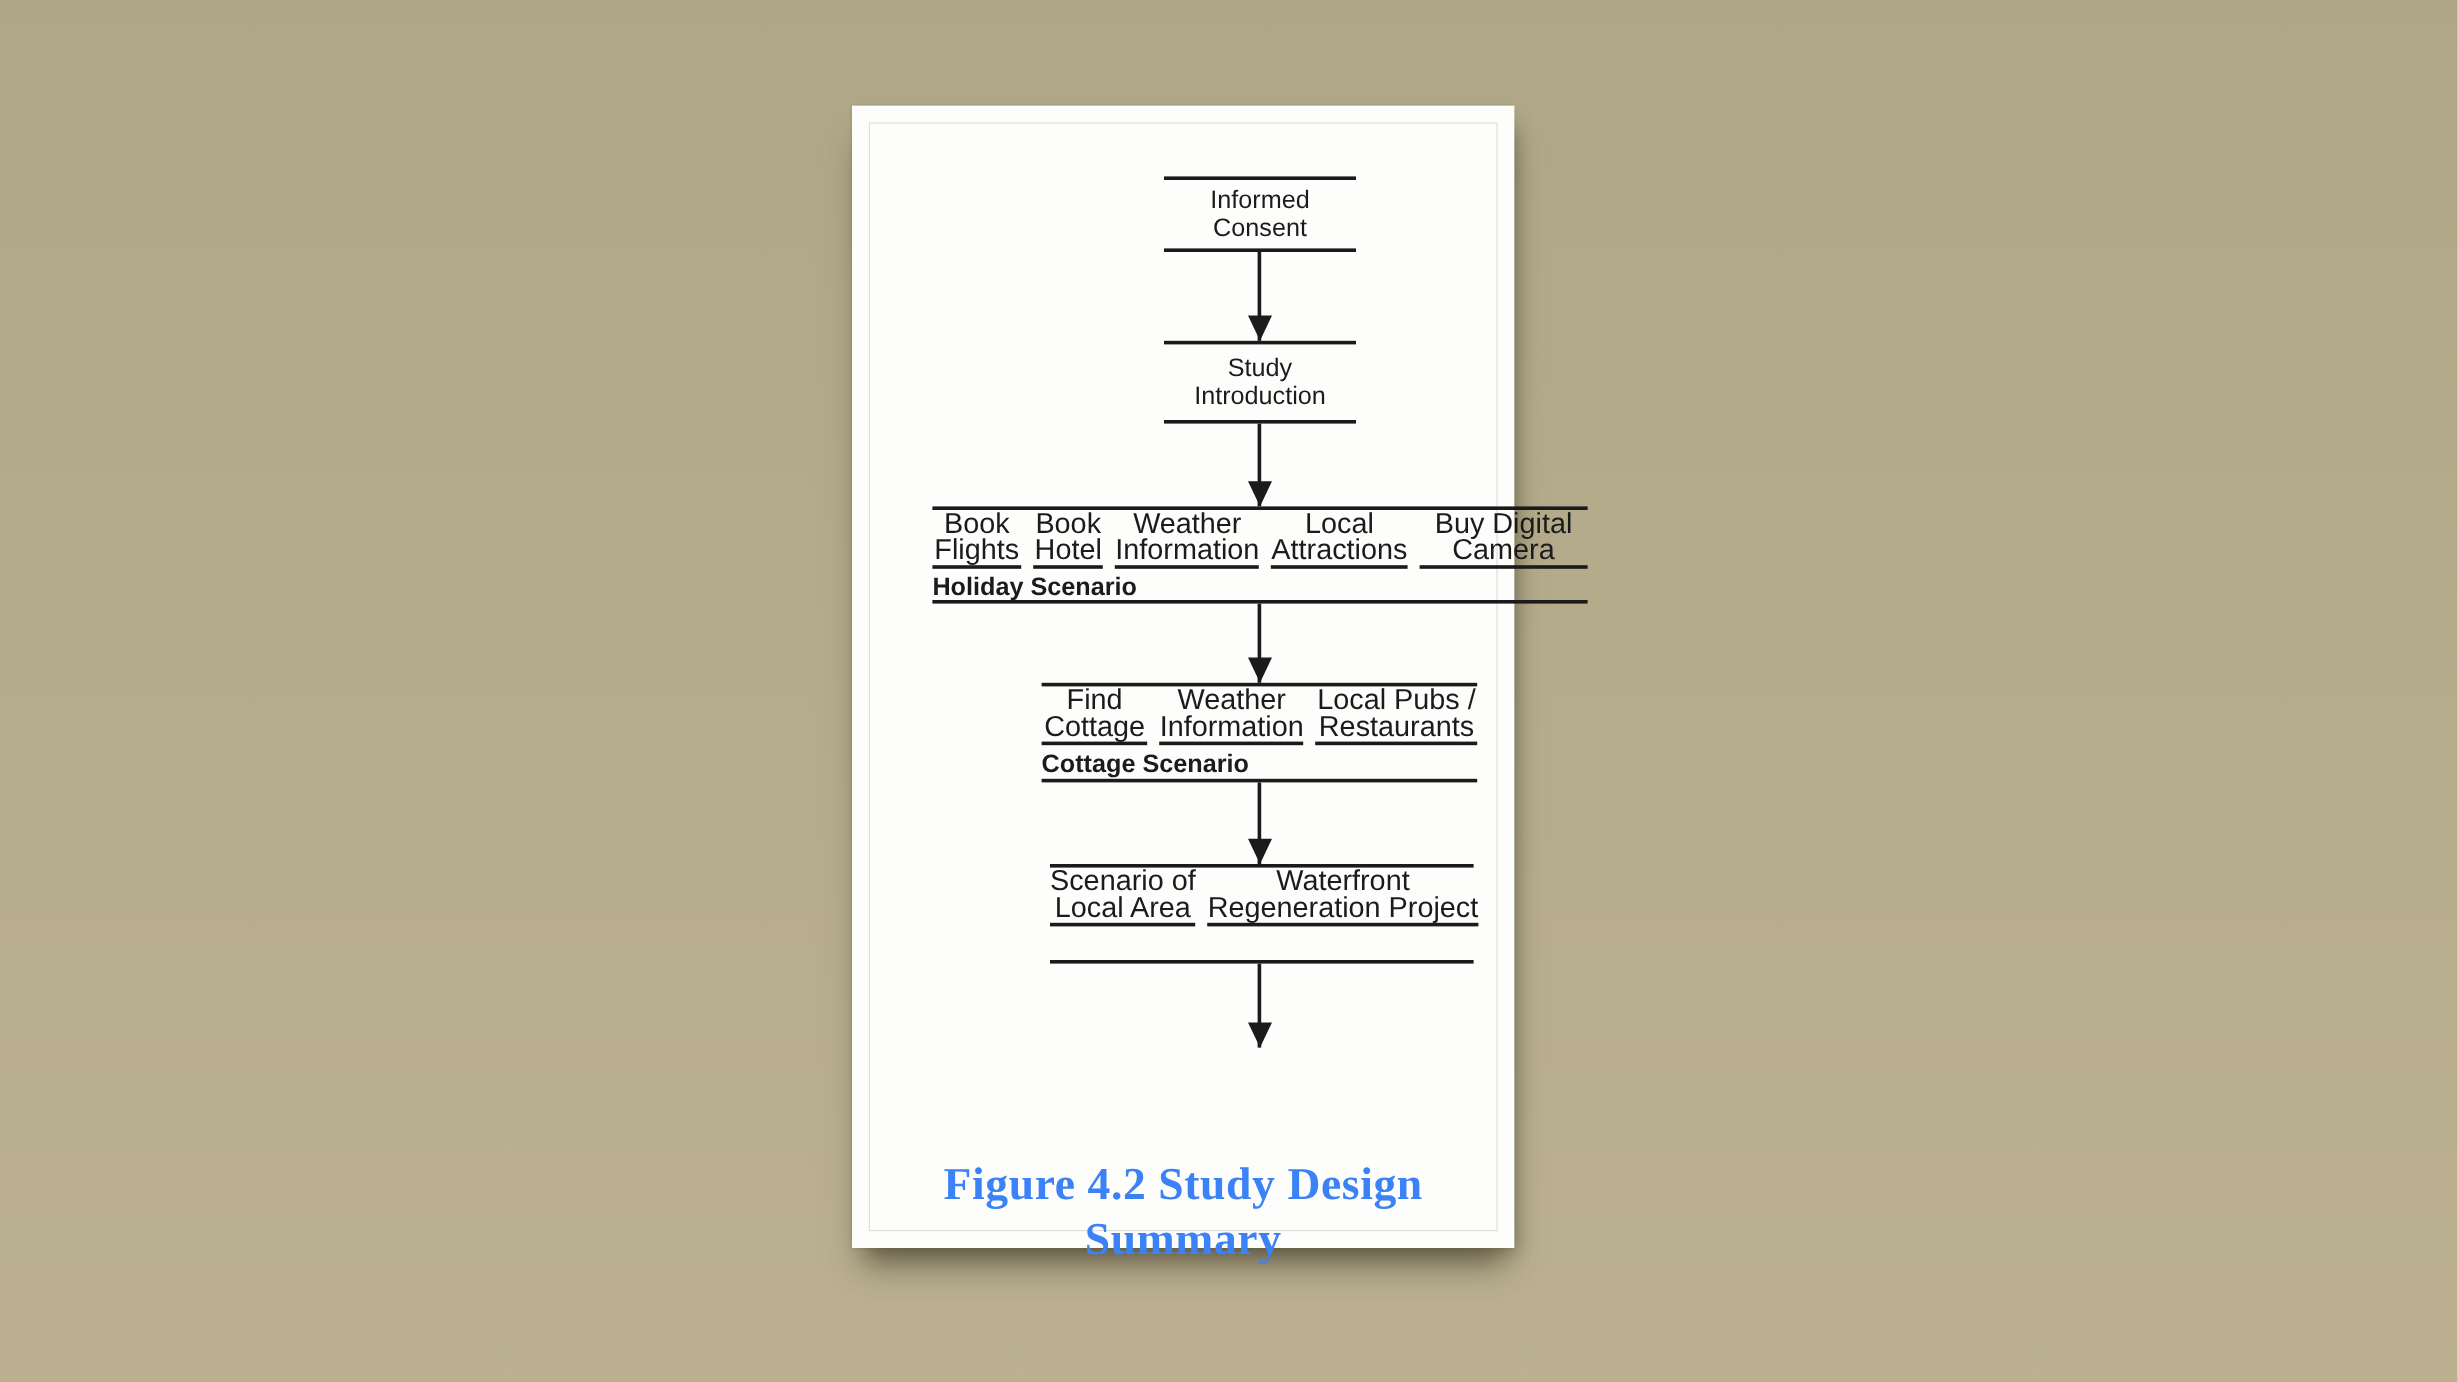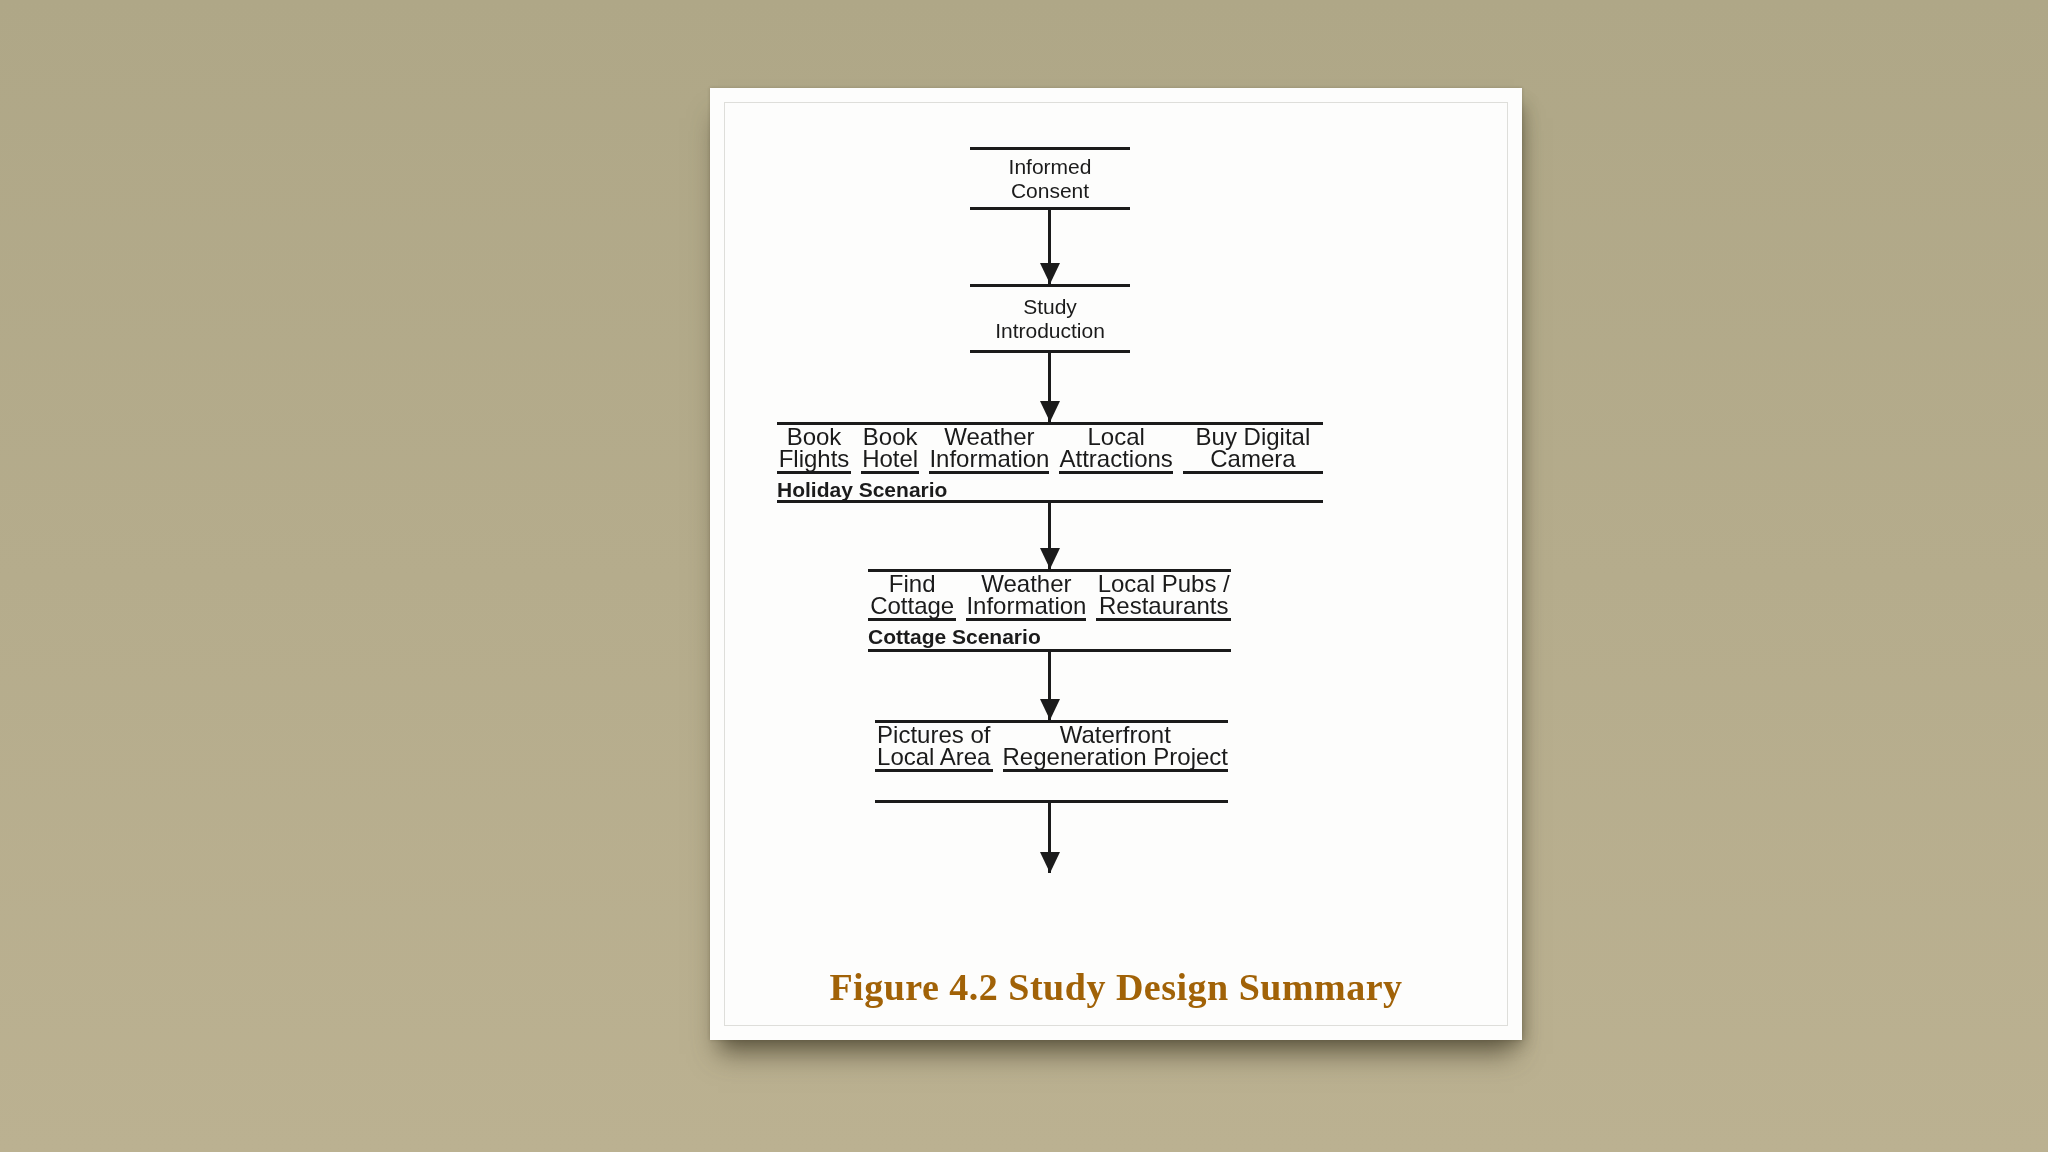--- a/index.html
+++ b/index.html
@@ -9,21 +9,21 @@
     --ink:#1b1b1b;
   }
   html,body{margin:0;padding:0;}
   body{
     width:2048px;height:1152px;overflow:hidden;position:relative;
     background:linear-gradient(180deg,var(--bg-top) 0%,var(--bg-bottom) 100%);
     font-family:"Liberation Sans",sans-serif;
     color:var(--ink);
   }
   .page{
-    position:absolute;left:710px;top:88px;width:812px;height:952px;
+    position:absolute;left:710px;top:88px;width:552px;height:952px;
     background:var(--paper);
     box-shadow:
       0 22px 26px -8px rgba(66,60,40,0.62),
       8px 10px 14px -6px rgba(66,60,40,0.38),
       0 0 3px rgba(66,60,40,0.25);
   }
   .inner-frame{
     position:absolute;inset:14px;border:1px solid #dededa;pointer-events:none;
   }
   
@@ -67,21 +67,21 @@
   }
   .scenario-item span{display:block;}
   .t-node span{display:block;}
   .scenario-title{
     text-align:left;font-weight:bold;font-size:21px;line-height:28px;
     padding-top:2px;
   }
   .caption{
     position:absolute;top:876px;left:0;width:100%;text-align:center;
     font-family:"Liberation Serif",serif;font-weight:bold;font-size:38px;
-    line-height:46px;color:#a16207;letter-spacing:0.5px;
+    line-height:46px;color:#3b82f6;letter-spacing:0.5px;
   }
 </style>
 </head>
 <body>
 
 <div class="page">
   <div class="inner-frame"></div>
 
   <div class="t-node" id="node-informed-consent">
     <span>Informed</span>
@@ -141,21 +141,21 @@
       </div>
     </div>
     <div class="scenario-title">Cottage Scenario</div>
   </div>
 
   <div class="arrow" id="arrow-4"></div>
 
   <div class="scenario" id="scenario-local-area">
     <div class="scenario-items">
       <div class="scenario-item" style="flex:1.21">
-        <span>Pictures of</span>
+        <span>Scenario of</span>
         <span>Local Area</span>
       </div>
       <div class="scenario-item" style="flex:2.2">
         <span>Waterfront</span>
         <span>Regeneration Project</span>
       </div>
     </div>
   </div>
 
   <div class="arrow" id="arrow-5"></div>

